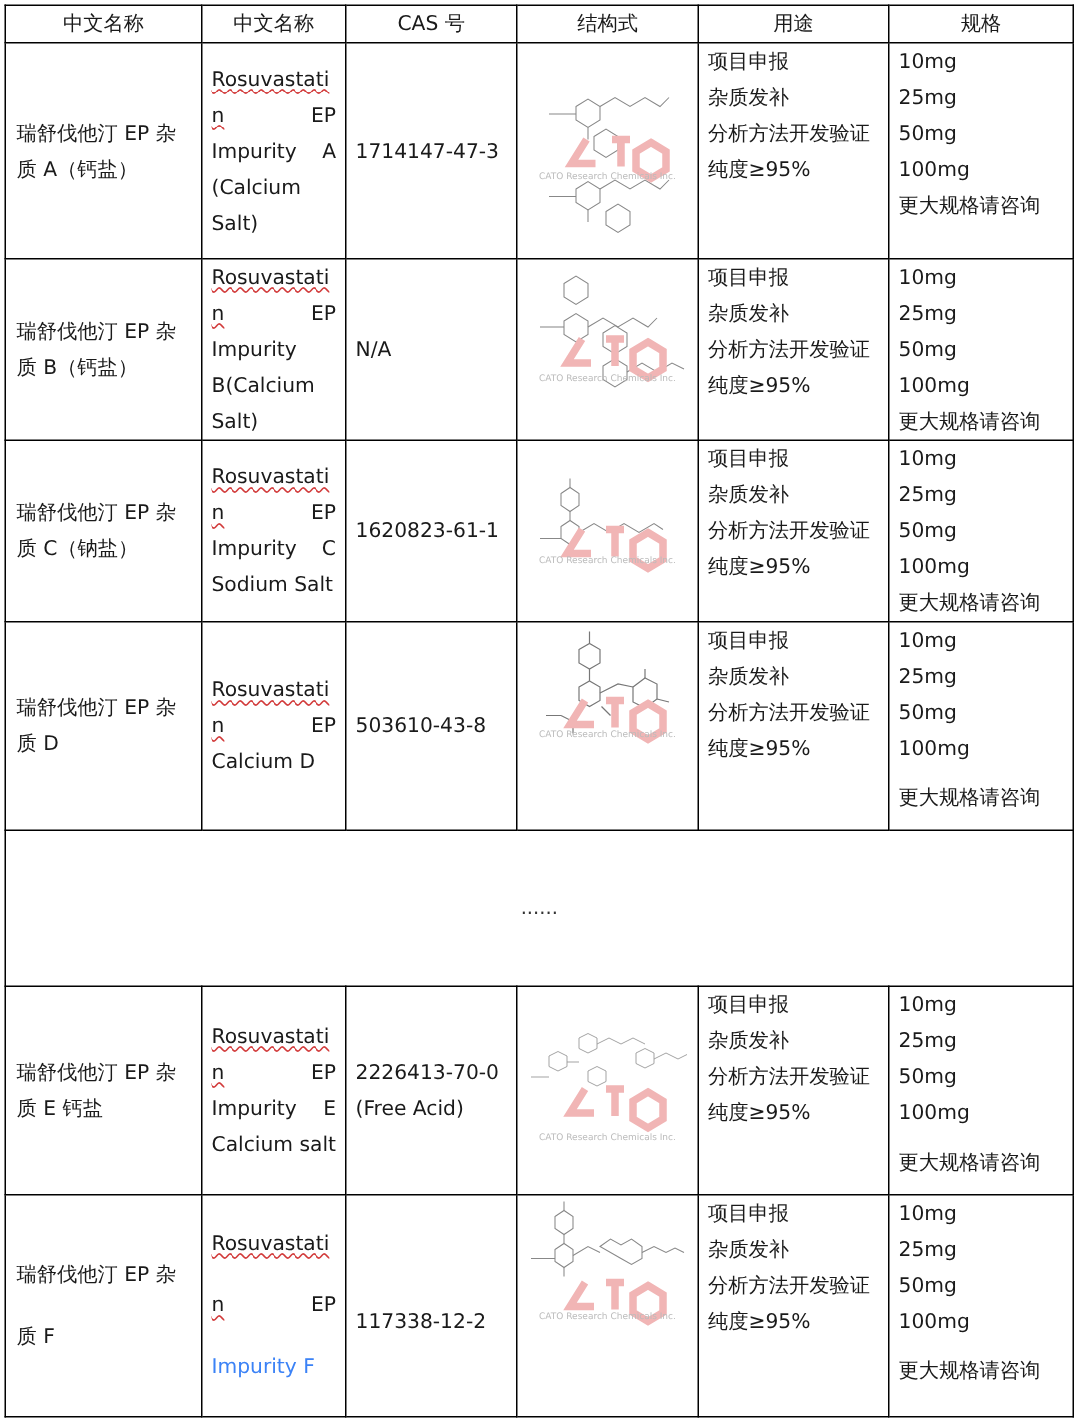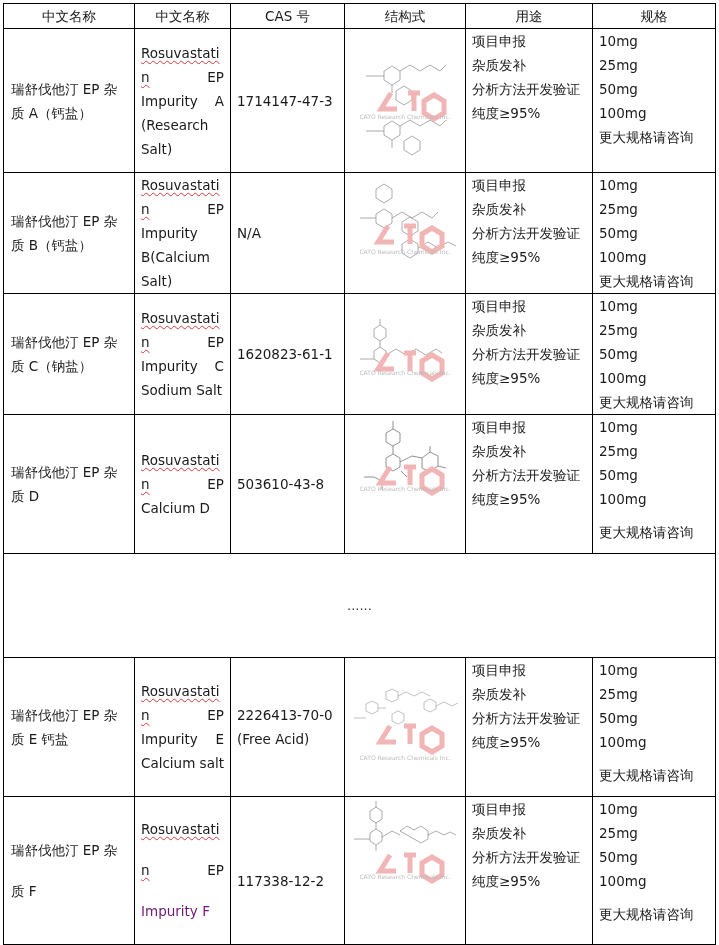--- a/index.html
+++ b/index.html
@@ -17,21 +17,21 @@
   .squig { text-decoration: underline wavy #d23b3b; text-decoration-thickness: 1px; text-underline-offset: 2px; }
   .cas { padding: 4px 6px !important; }
   .struct { padding: 0 !important; text-align: center; position: relative; }
   .use, .spec-col { padding: 0 5px 0 6px !important; vertical-align: top !important; margin-top: 10px; }
   .use div, .spec-col div { height: 24px; }
   .spec-col .more { margin-top: 0; }
   .spec-col .more.gap { margin-top: 9px; }
   .ellipsis-cell { text-align: center; }
   .ellipsis { display: inline-block; font-size: 13px; letter-spacing: 0; color: #333; }
   .mol { display: block; margin: 0 auto; }
-  .muted { color: #701a75; }
+  .muted { color: #3b82f6; }
 </style>
 </head>
 <body>
 
 <table class="spec">
   <colgroup>
     <col style="width:131px">
       <col style="width:96px">
       <col style="width:114px">
     <col style="width:121px">
@@ -58,21 +58,21 @@
       <td class="en">
         <span class="w squig">Rosuvastati</span>
         <span class="just">
             <span class="squig">n</span>
             <span>EP</span>
           </span>
         <span class="just">
             <span>Impurity</span>
             <span>A</span>
           </span>
-        <span class="w">(Research</span>
+        <span class="w">(Calcium</span>
         <span class="w">Salt)</span>
       </td>
       <td class="cas">
         <div>1714147-47-3</div>
       </td>
       <td class="struct">
         <svg class="mol" width="118" height="140" viewBox="0 0 118 140">
           <g stroke="#888" stroke-width="0.7" fill="none">
             <path d="M38 40 l8 -5 l8 5 v9 l-8 5 l-8 -5z"></path>
               <path d="M54 40 l10 -6 l10 6 l10 -6 l10 6 l6 -6"></path>

